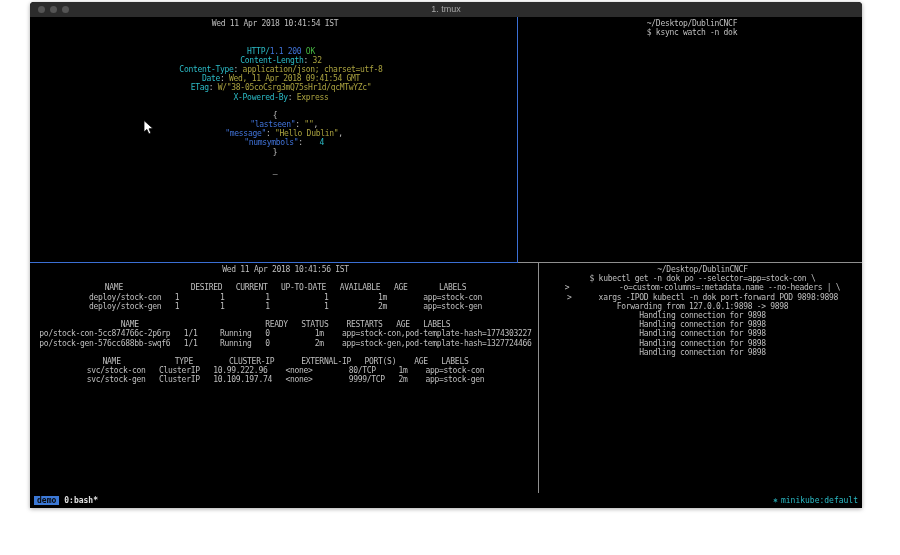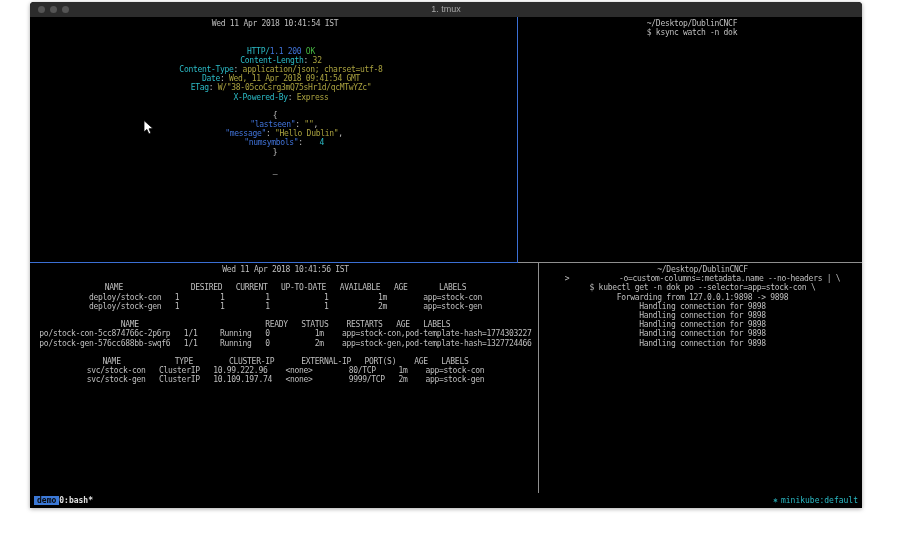--- a/index.html
+++ b/index.html
@@ -51,21 +51,21 @@
 
   .mouse-cursor { position:absolute; left:113px; top:103px; }
 
   .statusbar {
     position:absolute; left:0; right:0; bottom:0; height:15px; background:#000;
     display:flex; justify-content:space-between; align-items:center;
     font-size:8px; padding:0 4px;
   }
   .status-left { display:flex; align-items:flex-end; }
   .session-badge { background:#3b78d6; color:#0a0a0a; padding:0 3px; font-weight:bold; }
-  .window-label { color:#e0e0e0; font-weight:bold; }
+  .window-label { color:#e0e0e0; margin-left:5px; font-weight:bold; }
   .status-right { color:#2bbac5; }
   .status-right .kube-icon { margin-right:3px; }
 </style>
 </head>
 <body>
 
 <div class="window">
 
   <div class="titlebar">
     <div class="traffic-lights">
@@ -110,22 +110,23 @@
         <div class="tline">NAME                            READY   STATUS    RESTARTS   AGE   LABELS</div>
         <div class="tline">po/stock-con-5cc874766c-2p6rp   1/1     Running   0          1m    app=stock-con,pod-template-hash=1774303227</div>
         <div class="tline">po/stock-gen-576cc688bb-swqf6   1/1     Running   0          2m    app=stock-gen,pod-template-hash=1327724466</div>
         <div class="tline">&nbsp;</div>
         <div class="tline">NAME            TYPE        CLUSTER-IP      EXTERNAL-IP   PORT(S)    AGE   LABELS</div>
         <div class="tline">svc/stock-con   ClusterIP   10.99.222.96    &lt;none&gt;        80/TCP     1m    app=stock-con</div>
         <div class="tline">svc/stock-gen   ClusterIP   10.109.197.74   &lt;none&gt;        9999/TCP   2m    app=stock-gen</div>
       </div>
     <div class="pane pane-br">
         <div class="tline">~/Desktop/DublinCNCF</div>
+        <div class="tline">$ kubectl get -n dok po --selector=app=stock-con \</div>
         <div class="tline">&gt;           -o=custom-columns=:metadata.name --no-headers | \</div>
-        <div class="tline">$ kubectl get -n dok po --selector=app=stock-con \</div>
+        <div class="tline">&gt;      xargs -IPOD kubectl -n dok port-forward POD 9898:9898</div>
         <div class="tline">Forwarding from 127.0.0.1:9898 -&gt; 9898</div>
         <div class="tline">Handling connection for 9898</div>
         <div class="tline">Handling connection for 9898</div>
         <div class="tline">Handling connection for 9898</div>
         <div class="tline">Handling connection for 9898</div>
         <div class="tline">Handling connection for 9898</div>
       </div>
 
     <div class="divider div-v-top"></div>
     <div class="divider div-h-left"></div>

